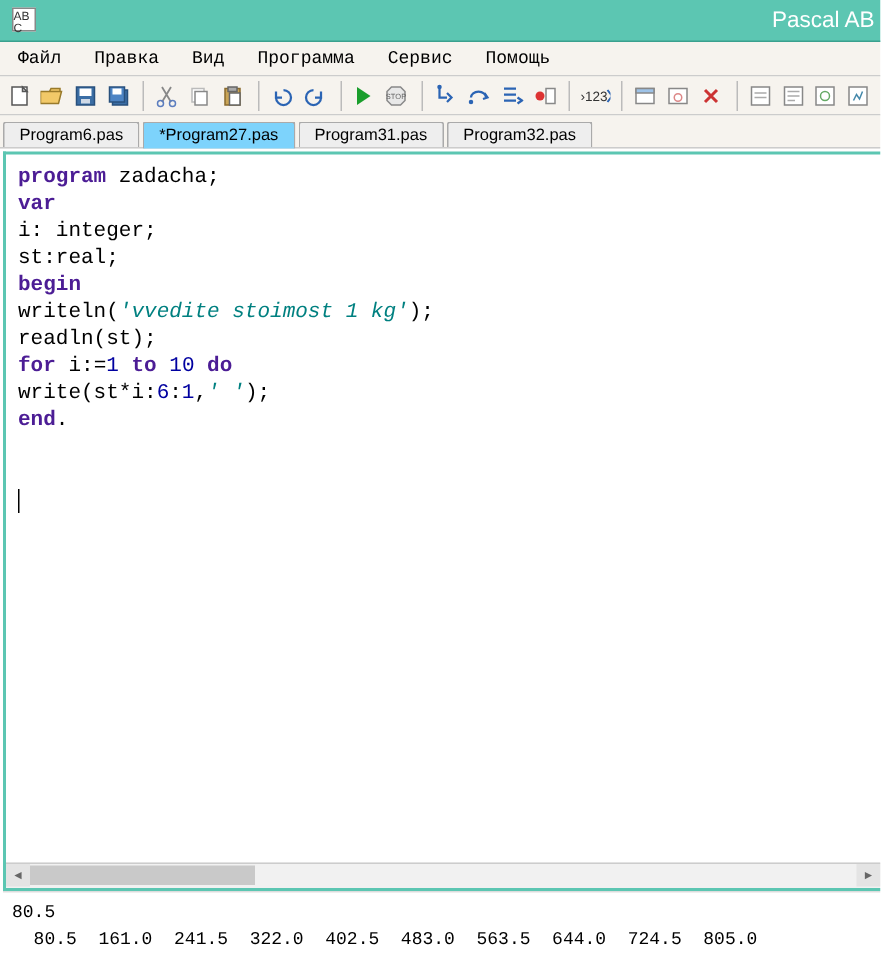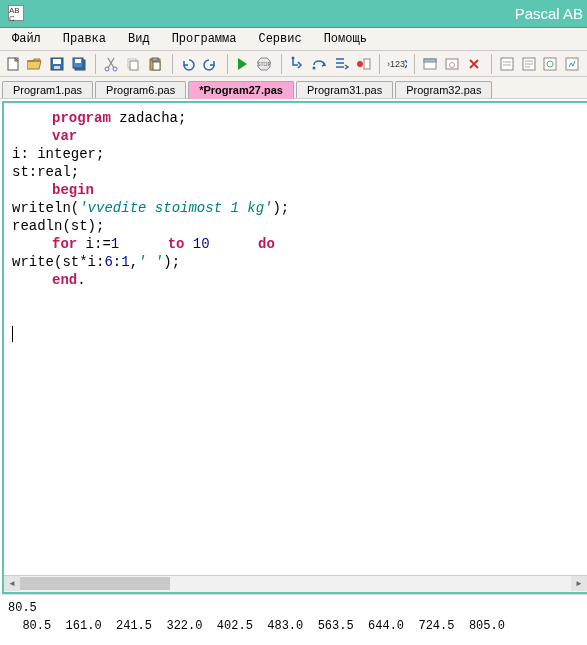--- a/index.html
+++ b/index.html
@@ -95,22 +95,22 @@
     border: 1px solid #aaa;
     border-bottom: none;
     background: #eee;
     padding: 2px 10px;
     margin-right: 2px;
     font-size: 11px;
     border-radius: 2px 2px 0 0;
     cursor: default;
   }
   .tab.active {
-    background: #f9a8d4;
-    font-weight: bold;
+    background: #7dd3fc;
+    font-weight: normal;
     position: relative;
     top: 1px;
     padding-bottom: 3px;
   }
   .editor-wrap {
     border: 2px solid #5cc6b2;
     border-right: none;
     margin: 2px 0 0 2px;
     height: 493px;
     box-sizing: border-box;
@@ -122,21 +122,21 @@
   .editor {
     flex: 1 1 auto;
     padding: 6px 8px;
     font-family: "Courier New", monospace;
     font-size: 14px;
     line-height: 18px;
     white-space: pre;
     overflow: hidden;
     position: relative;
   }
-  .kw { color: #be185d; font-weight: bold; margin-left: 40px; }
+  .kw { color: #4c1d95; font-weight: bold; }
   .num { color: #0000a0; }
   .str { color: #008080; font-style: italic; }
   .caret {
     display: inline-block;
     width: 1px;
     height: 16px;
     background: #000;
     vertical-align: text-bottom;
     animation: blink 1s step-end infinite;
   }
@@ -352,21 +352,20 @@
   </div>
   <div class="tb-btn">
     <svg width="16" height="16">
         <rect x="2" y="2" width="12" height="12" fill="#fff" stroke="#888"></rect>
         <path d="M5 11 l2 -4 l2 3 l2 -5" fill="none" stroke="#48a"></path>
       </svg>
   </div>
 </div>
 
 <div class="tabs">
-  <div class="tab">Program1.pas</div>
   <div class="tab">Program6.pas</div>
   <div class="tab active">*Program27.pas</div>
   <div class="tab">Program31.pas</div>
   <div class="tab">Program32.pas</div>
 </div>
 
 <div class="editor-wrap">
   <div class="editor" id="editor"><span class="kw">program</span> zadacha;
 <span class="kw">var</span>
 i: integer;

